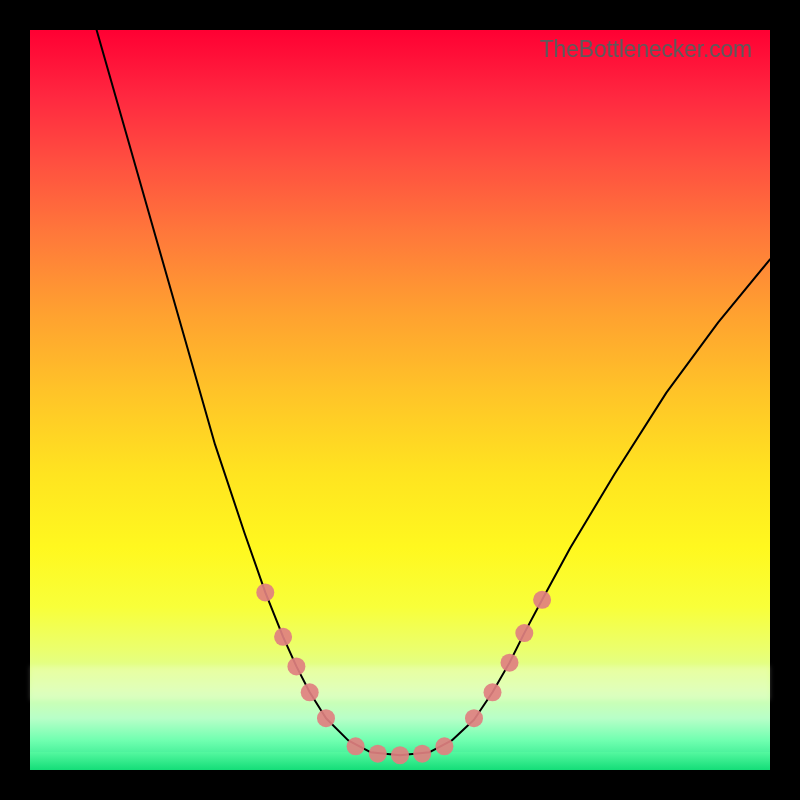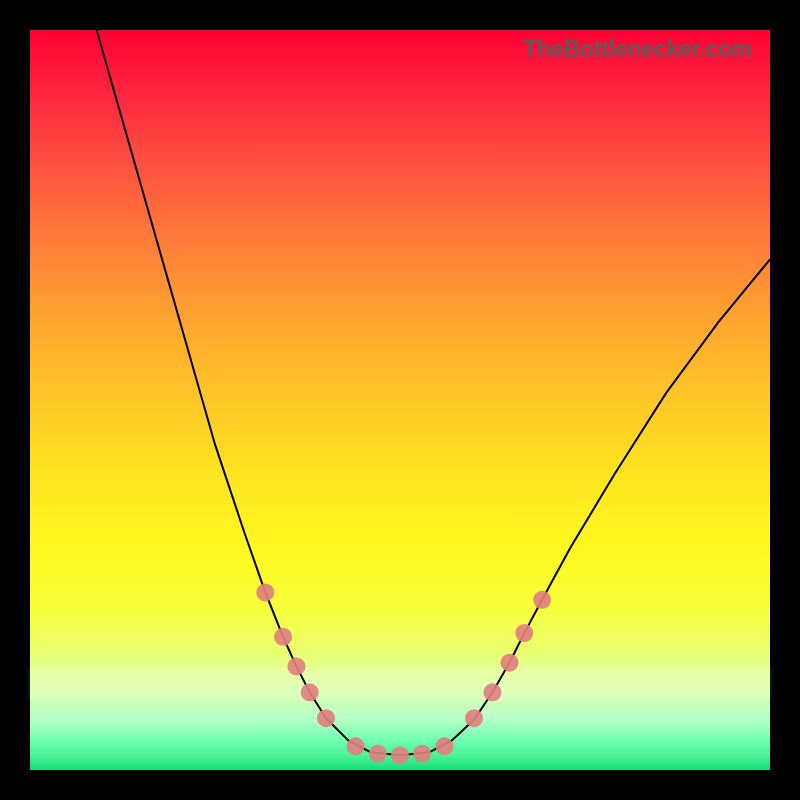--- a/index.html
+++ b/index.html
@@ -40,21 +40,21 @@
       #70ffb0 96%,
       #18e080 100%
     );
   }
   .watermark {
     position: absolute;
     top: 6px;
     right: 18px;
     color: #5b5b5b;
     font-size: 23px;
-    font-weight: 700;
+    font-weight: 400;
     letter-spacing: -0.2px;
     user-select: none;
     margin-left: 32px;
   }
   svg.curve {
     position: absolute;
     left: 0; top: 0;
     width: 740px;
     height: 740px;
     overflow: visible;

